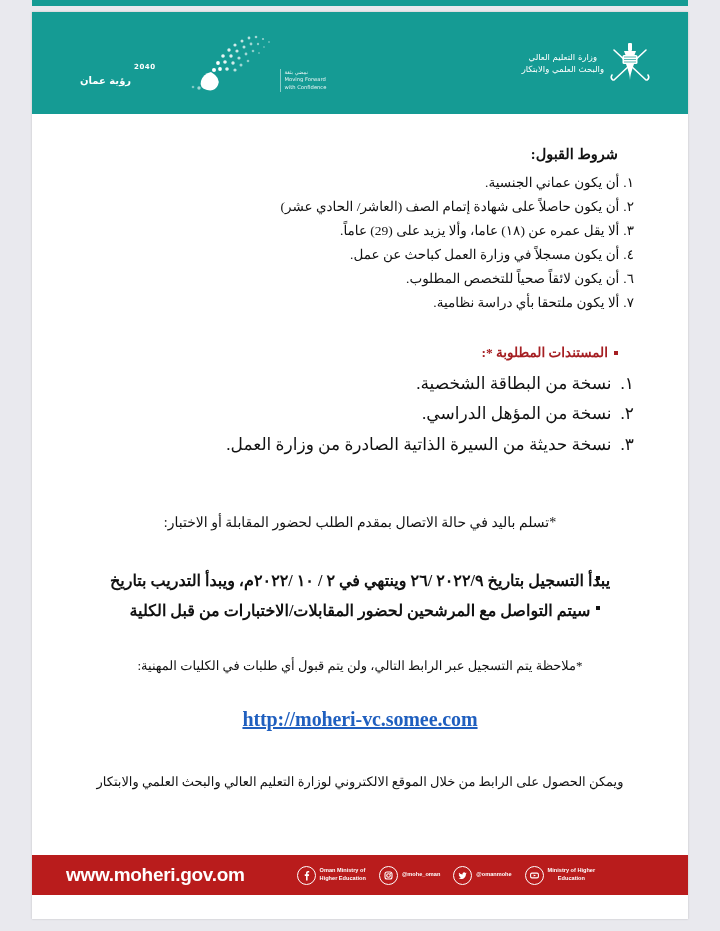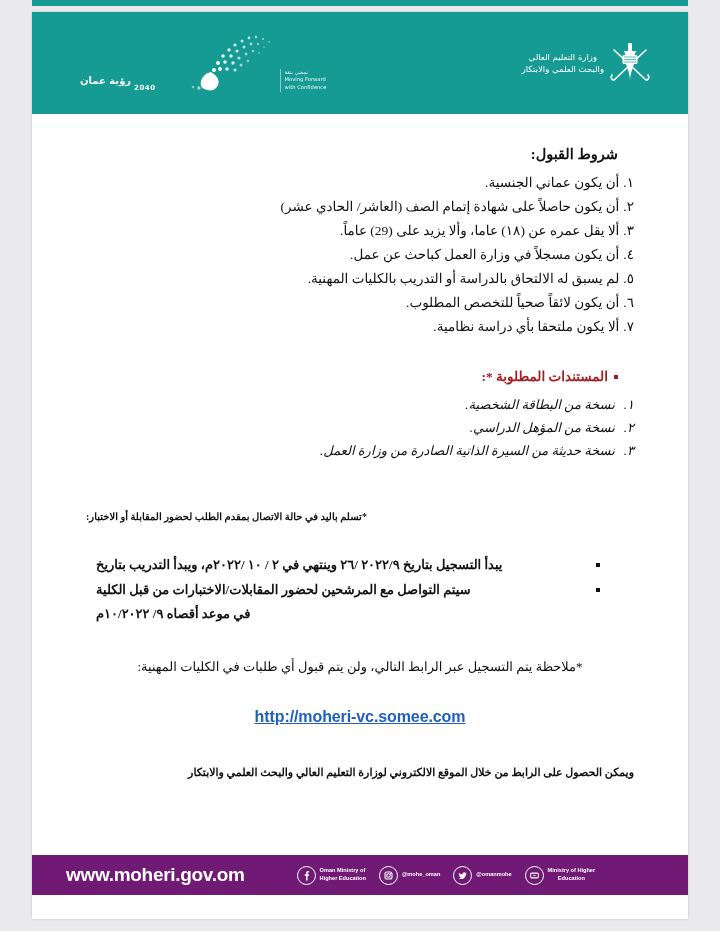--- a/index.html
+++ b/index.html
@@ -121,21 +121,21 @@
     font-weight: bold;
     white-space: nowrap;
     margin-bottom: 6px;
   }
   .vision-year {
     color: #ffffff;
     font-family: "DejaVu Sans", sans-serif;
     font-size: 7px;
     font-weight: bold;
     letter-spacing: .5px;
-    margin-bottom: 0;
+    margin-bottom: 21px;
   }
 
   
   .doc-body {
     padding: 28px 54px 0 54px;
     box-sizing: border-box;
     direction: rtl;
     text-align: right;
   }
 
@@ -163,49 +163,49 @@
     list-style: none;
     margin: 0;
     padding: 0;
   }
   ol.cond-list li, ol.docs-list li {
     font-size: 13.5px;
     color: #111111;
     line-height: 1.78;
     white-space: nowrap;
   }
-  ol.docs-list li { font-size: 13px; font-style: italic; }
+  ol.docs-list li { font-size: 17px; }
   .num { margin-left: 4px; }
   .docs-list .num { margin-left: 9px; }
 
   .gap-lg { height: 26px; }
   .gap-md { height: 17px; }
   .gap-sm { height: 10px; }
 
   .note-line {
-    font-size: 10px;
-    font-weight: bold;
+    font-size: 14px;
+    font-weight: normal;
     color: #111111;
     line-height: 1.8;
-    text-align: left;
+    text-align: center;
     white-space: nowrap;
   }
 
   ul.dates-list {
     list-style: none;
     margin: 0;
     padding: 0;
   }
   ul.dates-list > li {
     position: relative;
-    font-size: 13px;
+    font-size: 16px;
     font-weight: bold;
     color: #111111;
     line-height: 1.85;
-    text-align: left;
+    text-align: center;
     padding: 0 10px;
   }
   ul.dates-list > li .sq {
     position: absolute;
     right: 34px;
     top: 10px;
     width: 4px; height: 4px;
     background: #111111;
   }
   .bullet-row-1 .sq { right: 40px; }
@@ -217,44 +217,45 @@
     font-weight: normal;
     color: #111111;
     text-align: center;
     line-height: 1.8;
     white-space: nowrap;
     margin-top: 12px;
   }
   .reg-link {
     display: block;
     text-align: center;
-    font-family: Liberation Sans, sans-serif;
-    font-size: 16px;
+    font-family: Liberation Serif, serif;
+    font-size: 20px;
     font-weight: bold;
     color: #1f5fbf;
     text-decoration: underline;
     direction: ltr;
     letter-spacing: -.1px;
   }
   .closing-line {
-    font-size: 11px;
-    font-weight: bold;
+    font-size: 13px;
+    font-weight: normal;
     color: #111111;
+    text-align: center;
     line-height: 1.8;
     white-space: nowrap;
   }
 
   
   .doc-footer {
     position: absolute;
     left: 0;
     bottom: 24px;
     width: 656px;
     height: 40px;
-    background: #701a75;
+    background: #b91c1c;
     display: flex;
     align-items: center;
     direction: ltr;
     padding: 0 26px 0 34px;
     box-sizing: border-box;
   }
   .footer-site {
     color: #ffffff;
     font-family: "Liberation Sans", sans-serif;
     font-size: 19px;
@@ -390,21 +391,20 @@
 
   <div class="doc-body">
 
     <h2 class="section-heading">شروط القبول:</h2>
 
     <ol class="cond-list">
       <li><span class="num">١.</span><span>أن يكون عماني الجنسية.</span></li>
       <li><span class="num">٢.</span><span>أن يكون حاصلاً على شهادة إتمام الصف (العاشر/ الحادي عشر)</span></li>
       <li><span class="num">٣.</span><span>ألا يقل عمره عن (١٨) عاما، وألا يزيد على (29) عاماً.</span></li>
       <li><span class="num">٤.</span><span>أن يكون مسجلاً في وزارة العمل كباحث عن عمل.</span></li>
-      <li><span class="num">٥.</span><span>لم يسبق له الالتحاق بالدراسة أو التدريب بالكليات المهنية.</span></li>
       <li><span class="num">٦.</span><span>أن يكون لائقاً صحياً للتخصص المطلوب.</span></li>
       <li><span class="num">٧.</span><span>ألا يكون ملتحقا بأي دراسة نظامية.</span></li>
     </ol>
 
     <div class="gap-lg"></div>
 
     <h2 class="section-heading red">
       <span class="heading-bullet"></span><span>المستندات المطلوبة *:</span>
     </h2>
 
@@ -422,21 +422,20 @@
     <div class="gap-md"></div>
 
     <ul class="dates-list">
       <li class="bullet-row-1">
         <span class="sq"></span>
         <span>يبدأ التسجيل بتاريخ   ٢٠٢٢/٩ /٢٦ وينتهي في ٢ / ١٠ /٢٠٢٢م، ويبدأ التدريب بتاريخ</span>
       </li>
       <li class="bullet-row-2">
         <span class="sq"></span>
         <span>سيتم التواصل مع المرشحين لحضور المقابلات/الاختبارات من قبل الكلية</span>
-        <span class="date-second-line">في موعد أقصاه ٩/ ١٠/٢٠٢٢م</span>
       </li>
     </ul>
 
     <div class="gap-md"></div>
 
     <p class="link-note">*ملاحظة يتم التسجيل عبر الرابط التالي، ولن يتم قبول أي طلبات في الكليات المهنية:</p>
 
     <div class="gap-md"></div>
 
     <a class="reg-link" href="#">http://moheri-vc.somee.com</a>

